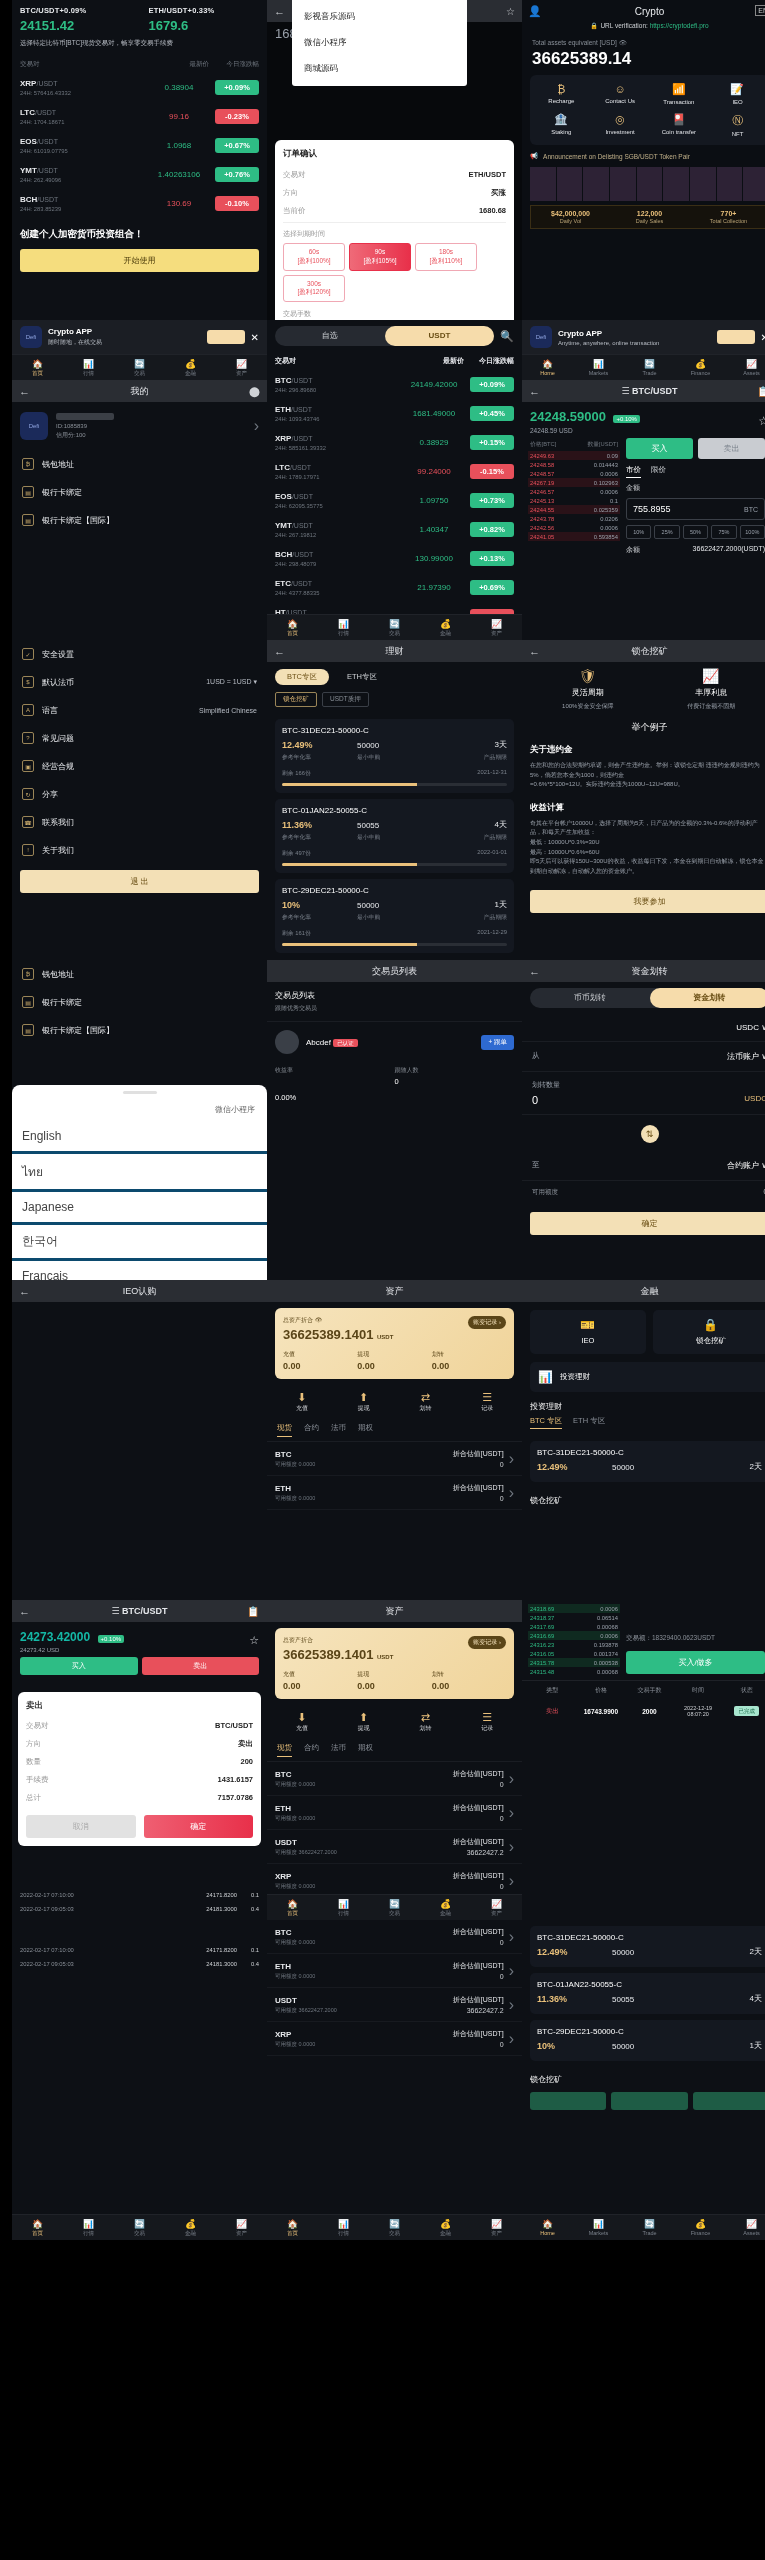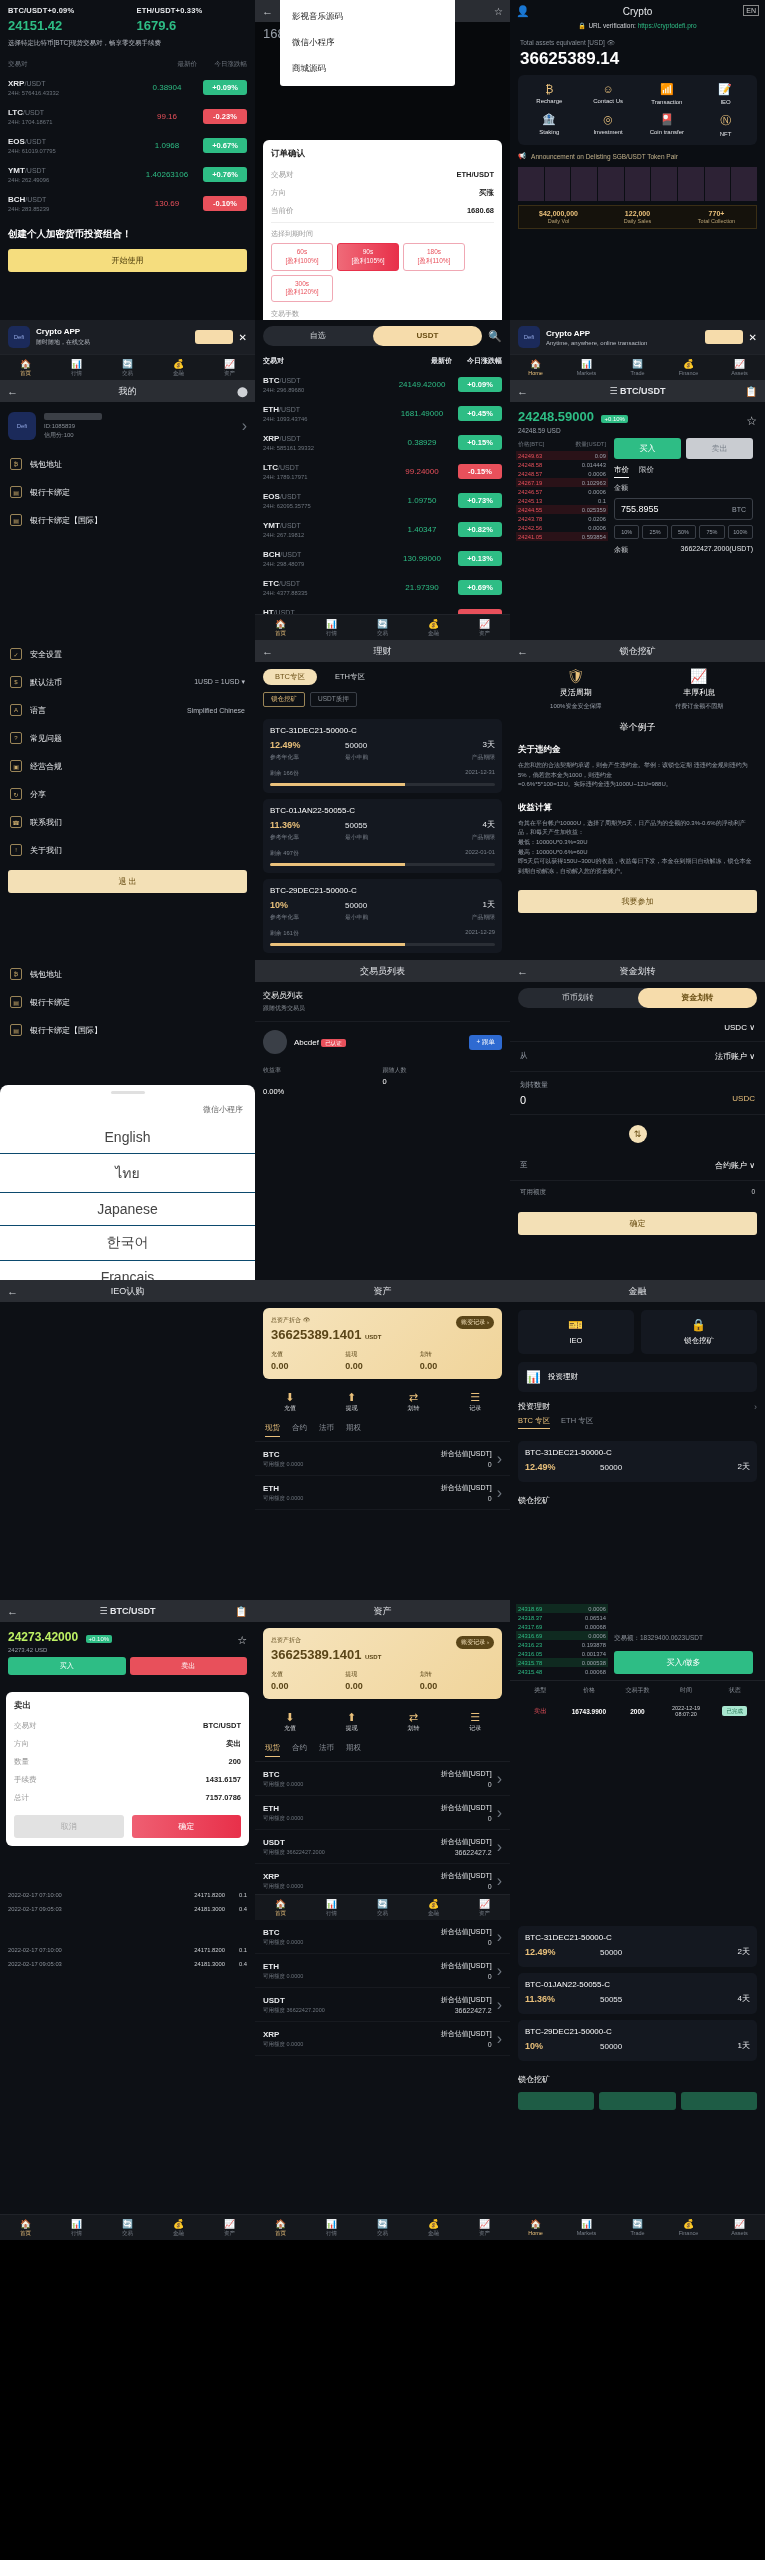--- a/index.html
+++ b/index.html
@@ -2,21 +2,21 @@
 <html><head>
 <meta charset="utf-8">
 <style>
   * { margin:0; padding:0; box-sizing:border-box; }
   body {
     width:765px; height:2560px;
     background:#000;
     font-family:"Liberation Sans","DejaVu Sans",sans-serif;
     overflow:hidden;
   }
-  .grid { display:grid; grid-template-columns:255px 255px 255px; width:631px; }
+  .grid { display:grid; grid-template-columns:255px 255px 255px; width:631px;padding-left:12px; }
   .cell { position:relative; overflow:hidden; background:#0a0c0f; }
 
   
   .phone { width:255px; background:#0d1015; color:#e8eaed; position:relative; overflow:hidden; }
   .navbar { height:22px; display:flex; align-items:center; justify-content:center;
             background:#2a2d33; font-size:9px; color:#e4e6ea; position:relative; }
   .navbar .back { position:absolute; left:7px; font-size:11px; color:#cfd2d6; }
   .navbar .right { position:absolute; right:7px; font-size:10px; color:#cfd2d6; }
   .green { color:#2ebd85; }
   .red   { color:#e8505b; }
@@ -136,21 +136,21 @@
   .twocol .tc .ico { font-size:14px; color:#e9c07b; display:block; margin-bottom:3px;}
 
   .lockcard { background:#141820; border-radius:5px; margin:6px 8px; padding:7px; }
   .lockcard .t { font-size:8px; color:#fff; }
   .lockcard .pc { font-size:9px; color:#e9c07b; font-weight:bold;}
   .lockcard .sub { font-size:5.8px; color:#7a818b; margin-top:3px;}
   .bar { height:3px; background:#2a2e35; border-radius:2px; margin-top:5px; overflow:hidden;}
   .bar i { display:block; height:100%; background:#e9c07b; }
 
   .whitesheet { background:#fff; color:#333; border-radius:8px 8px 0 0; }
-  .wrow { padding:8px 10px; font-size:14px; border-bottom:1px solid #0c4a6e; color:#444;text-align:center;}
+  .wrow { padding:8px 10px; font-size:12px; border-bottom:3px solid #0c4a6e; color:#444;}
   .sheettitle { text-align:right; font-size:8px; color:#666; padding:10px 12px 6px;}
   .handle { width:34px;height:3px;background:#e0e0e0;border-radius:2px;margin:6px auto 0;}
 
   .asset-row { display:flex; align-items:center; padding:7px 8px; border-bottom:1px solid #171a20;}
   .asset-row .nm { flex:1; font-size:8px; font-weight:bold;}
   .asset-row .sub { font-size:5.5px; color:#6e757e; margin-top:2px; font-weight:normal;}
   .asset-row .v { font-size:7px; text-align:right; }
 
   .goldcard { margin:6px 8px; border-radius:6px; padding:8px;
      background:linear-gradient(135deg,#f6e4bd,#f0d49a); color:#5a4518;}
@@ -831,21 +831,21 @@
       <div style="font-size:8px;color:#fff">
         <span>Abcdef</span>
         <span class="smallbadge">已认证</span>
       </div>
     </div>
     <div style="background:#2e6ad1;color:#fff;font-size:6.5px;padding:3px 7px;border-radius:3px">+ 跟单</div>
   </div>
   <div style="display:flex;padding:4px 8px">
     <div style="flex:1">
       <div style="font-size:6px;color:#8a9098">收益率</div>
-      <div style="font-size:7.5px;color:#fff;margin-top:12px">0.00%</div>
+      <div style="font-size:7.5px;color:#fff;margin-top:18px">0.00%</div>
     </div>
     <div style="flex:1">
       <div style="font-size:6px;color:#8a9098">跟随人数</div>
       <div style="font-size:7.5px;color:#fff;margin-top:2px">0</div>
     </div>
   </div>
 </div>
 
 <div class="cell phone" style="height:320px">
   <div class="navbar">
@@ -988,21 +988,21 @@
 </div>
 
 <div class="cell phone" style="height:320px">
   <div class="navbar">
     <span class="back">←</span>
     <span>☰ <b>BTC/USDT</b></span>
     <span class="right">📋</span>
   </div>
   <div style="display:flex;align-items:center;padding:5px 8px 2px">
     <div style="flex:1">
-      <span style="font-size:12px;color:#bef264;font-weight:bold">24273.42000</span>
+      <span style="font-size:12px;color:#14b8a6;font-weight:bold">24273.42000</span>
       <span style="font-size:6px;background:#2ebd85;color:#fff;padding:1px 3px;border-radius:2px;margin-left:3px">+0.10%</span>
       <div style="font-size:6px;color:#9aa1ab;margin-top:2px">24273.42 USD</div>
     </div>
     <span style="font-size:11px;color:#cfd2d6">☆</span>
   </div>
   <div style="display:flex;gap:4px;padding:2px 8px">
     <div style="flex:1;text-align:center;background:#2ebd85;color:#fff;font-size:7px;padding:4px 0;border-radius:3px">买入</div>
     <div style="flex:1;text-align:center;background:#e8505b;color:#fff;font-size:7px;padding:4px 0;border-radius:3px">卖出</div>
   </div>
   <div style="position:absolute;left:6px;right:6px;top:92px;background:#fff;border-radius:6px;padding:8px;color:#333">

